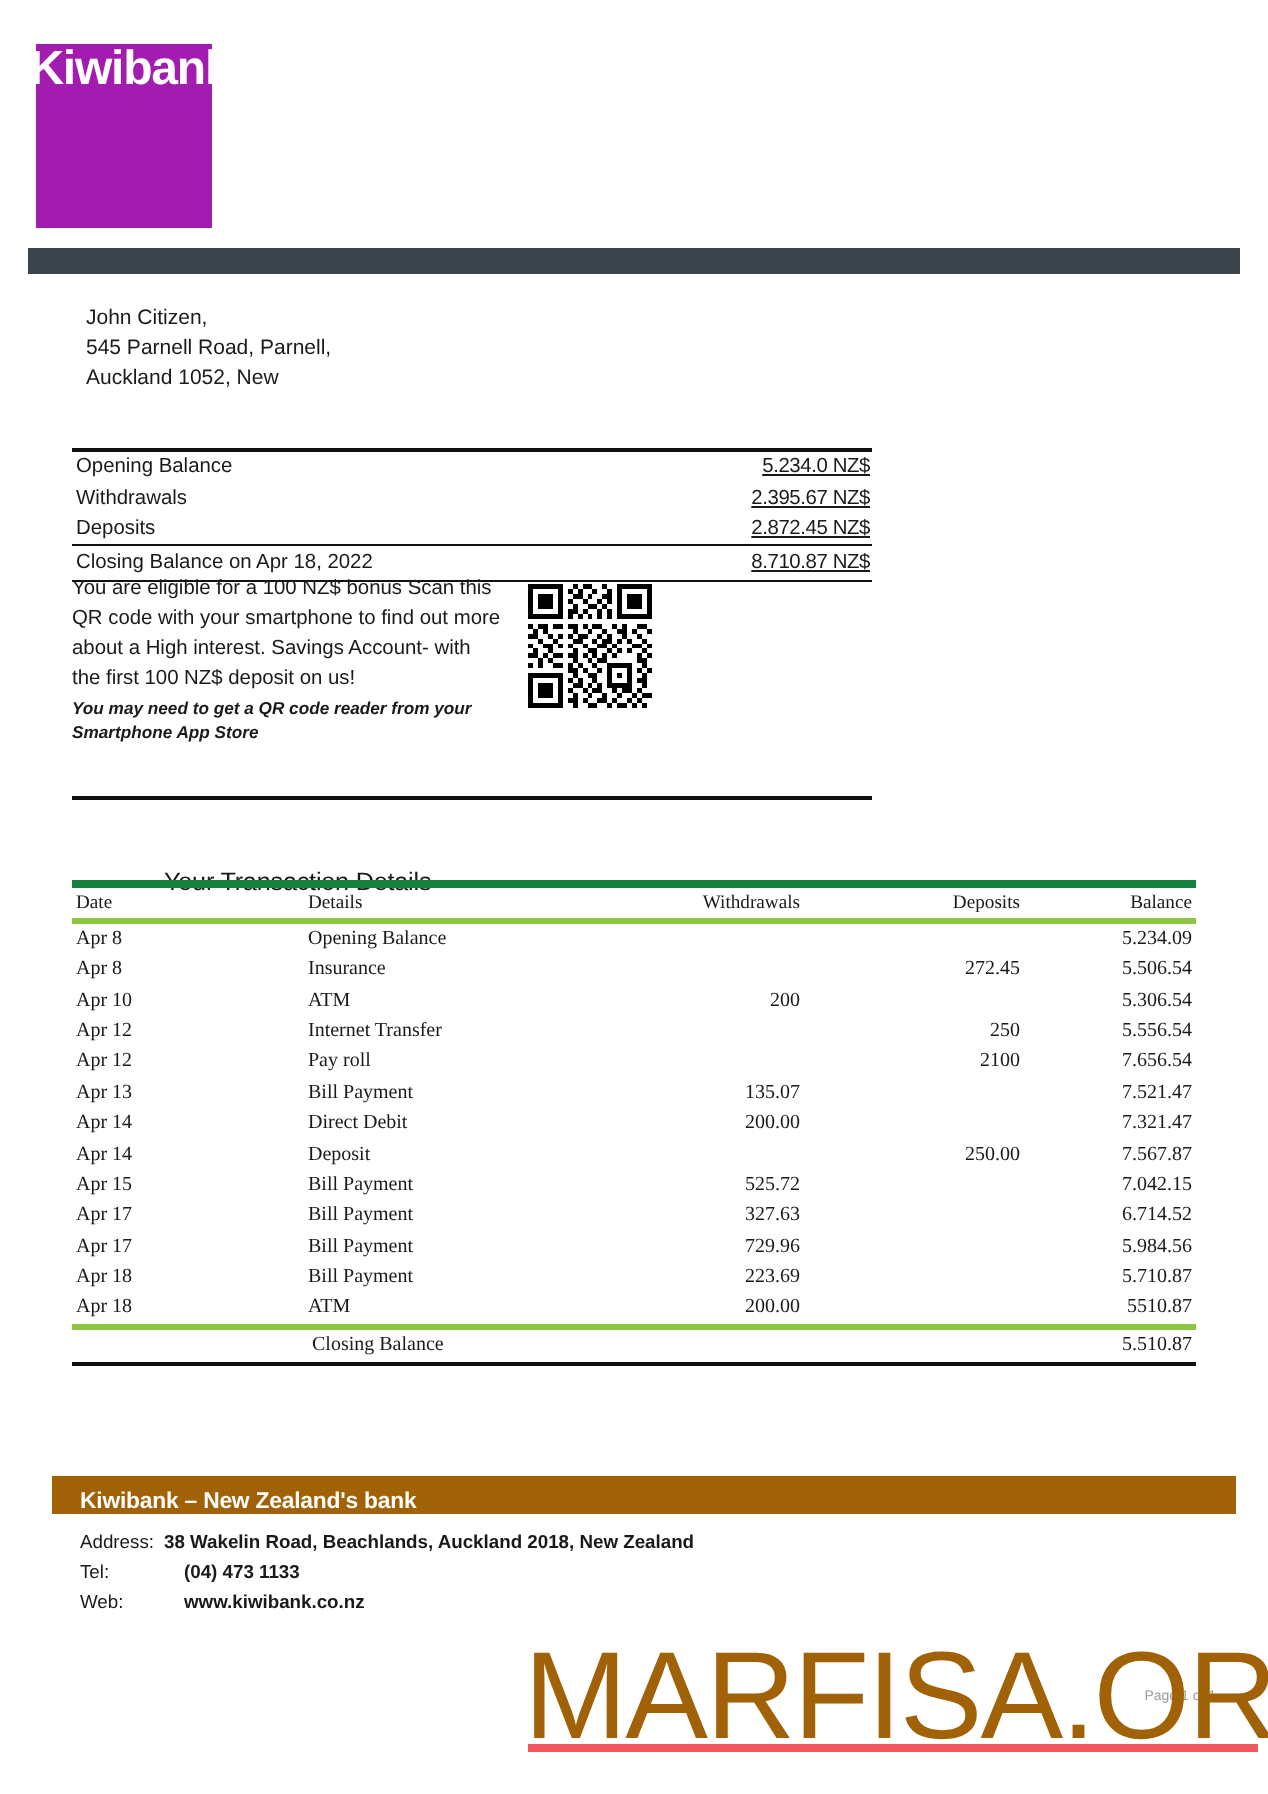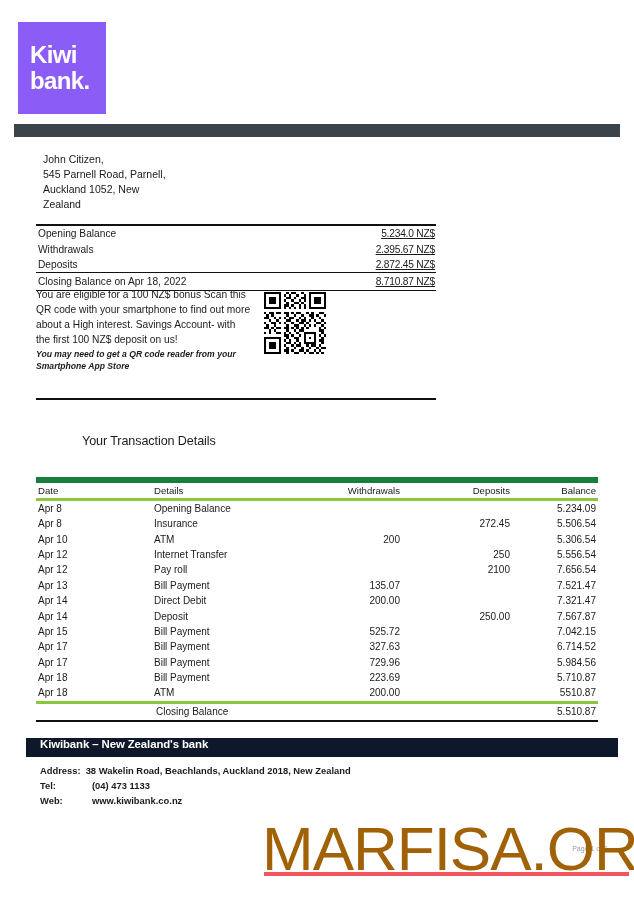--- a/index.html
+++ b/index.html
@@ -23,23 +23,22 @@
     background: #ffffff;
   }
 
   
   .logo-box {
     position: absolute;
     left: 18px;
     top: 22px;
     width: 88px;
     height: 92px;
-    background: #8b5cf6;
+    background: #a21caf;
     display: flex;
-    flex-direction: column;
     justify-content: center;
     padding-left: 12px;
     box-sizing: border-box;
   }
   .logo-line {
     color: #ffffff;
     font-weight: bold;
     font-size: 24px;
     line-height: 1.08;
     letter-spacing: -0.6px;
@@ -129,24 +128,25 @@
     position: absolute;
     left: 38px;
     top: 434px;
     font-size: 12.6px;
     letter-spacing: -0.1px;
     margin-left: 44px;
   }
   .tx-table {
     position: absolute;
     left: 36px;
-    top: 477px;
+    top: 440px;
     width: 562px;
-    border-top: 6px solid #15803d;
+    border-top: 4px solid #15803d;
     box-sizing: border-box;
+    font-family: Liberation Serif, serif;
   }
   .tx-row {
     display: flex;
     font-size: 10px;
     line-height: 1.05;
     padding: 2.45px 0;
   }
   .tx-head {
     font-size: 9.6px;
     padding: 2.6px 0 2.8px 0;
@@ -160,40 +160,40 @@
   .c-dep    { width: 110px; text-align: right; box-sizing: border-box; }
   .c-bal    { width: 88px;  text-align: right; box-sizing: border-box; padding-right: 2px; }
 
   
   .foot-band {
     position: absolute;
     left: 26px;
     top: 738px;
     width: 592px;
     height: 19px;
-    background: #0f172a;
+    background: #a16207;
     display: flex;
-    align-items: flex-start;
+    align-items: flex-end;
   }
   .foot-band span {
     color: #ffffff;
     font-size: 11.4px;
     font-weight: bold;
     padding-left: 14px;
     letter-spacing: -0.1px;
   }
   .foot-info {
     position: absolute;
     left: 40px;
     top: 763px;
     font-size: 9.4px;
     line-height: 1.62;
   }
   .fi-row { display: flex; }
-  .fi-key { width: 52px; font-weight: bold; }
+  .fi-key { width: 52px; font-weight: normal; }
   .fi-val { font-weight: bold; }
   .fi-row.addr .fi-key { width: auto; padding-right: 5px; }
 
   
   .page-num {
     position: absolute;
     right: 26px;
     top: 845px;
     font-size: 7px;
     color: #9a9a9a;
@@ -235,21 +235,20 @@
     <div class="logo-line">Kiwi</div>
     <div class="logo-line">bank.</div>
   </div>
 
   <div class="top-band"></div>
 
   <div class="address">
     <div>John Citizen,</div>
     <div>545 Parnell Road, Parnell,</div>
     <div>Auckland 1052, New</div>
-    <div>Zealand</div>
   </div>
 
   <div class="summary">
     <div class="sum-row">
       <span class="sum-label">Opening Balance</span>
       <span class="sum-val">5.234.0  NZ$</span>
     </div>
     <div class="sum-row">
       <span class="sum-label">Withdrawals</span>
       <span class="sum-val">2.395.67 NZ$</span>

